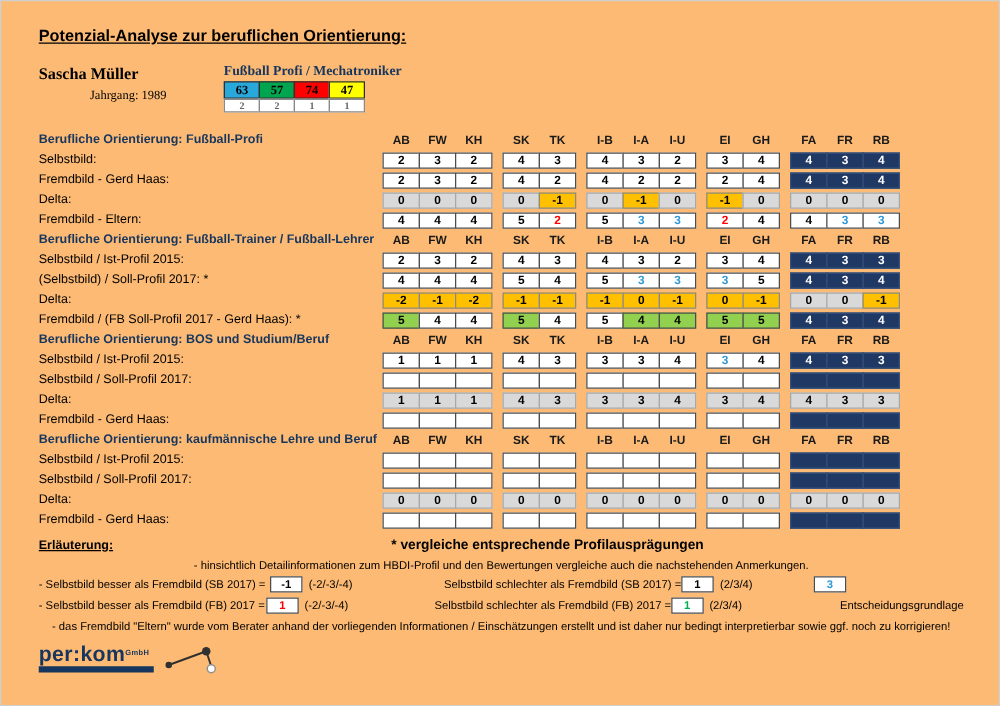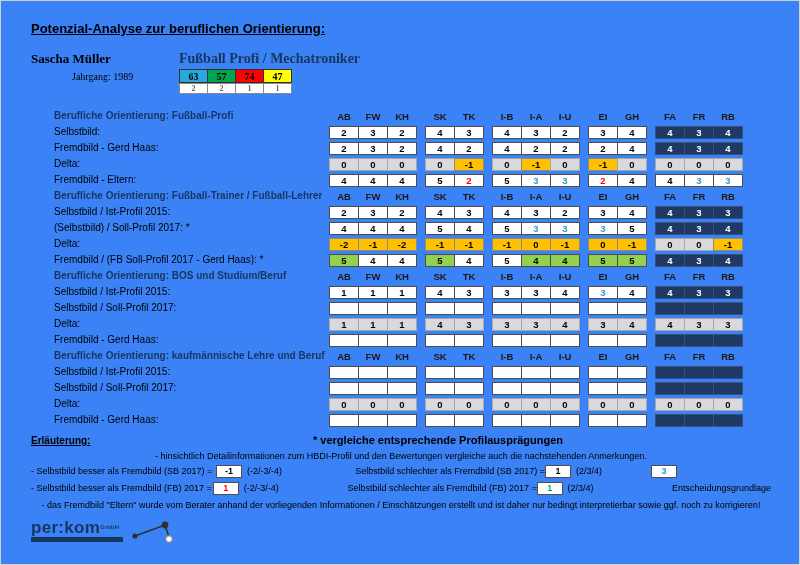--- a/index.html
+++ b/index.html
@@ -1,30 +1,30 @@
 <!DOCTYPE html>
 <html><head>
 <meta charset="utf-8">
 <style>
   html,body{margin:0;padding:0;background:#eee;}
-  .page{position:relative;width:800px;height:565px;background:#3b82f6;border:1px solid #cfcfcf;
+  .page{position:relative;width:800px;height:565px;background:#fdba74;border:1px solid #cfcfcf;
         box-sizing:border-box;padding:20px 28px 0 30px;overflow:hidden;
         font-family:"Liberation Sans",sans-serif;color:#000;}
   .title{font-size:13px;font-weight:bold;text-decoration:underline;}
   .header-row{display:flex;margin-top:15px;font-family:Liberation Serif, serif;}
   .person{width:148px;}
   .person-name{font-size:13px;font-weight:bold;}
   .person-year{font-size:10px;margin-top:4px;margin-left:41px;}
-  .profile-label{font-size:14px;font-weight:bold;color:#17365D;margin-bottom:2px;}
+  .profile-label{font-size:11px;font-weight:bold;color:#17365D;margin-bottom:2px;}
   .pcells{display:flex;}
   .pcell{width:29px;height:14px;border:1px solid #303030;margin-left:-1px;box-sizing:border-box;
          display:flex;align-items:center;justify-content:center;font-size:10px;font-weight:bold;}
   .pcell:first-child{margin-left:0;text-align:right;}
   .psub .pcell{height:11px;font-size:8px;color:#666;border-color:#8a8a8a;background:#fff;}
-  .sections{margin-top:16px;margin-left:23px;}
+  .sections{margin-top:16px;}
   .section{margin-bottom:3px;}
   .srow{display:flex;height:13px;margin-bottom:3px;}
   .slabel{width:275px;font-size:10px;line-height:12px;white-space:nowrap;}
   .stitle{font-weight:bold;color:#17365D;}
   .group{display:flex;margin-right:8px;}
   .group:last-child{margin-right:0;}
   .cell,.colhead{width:30px;box-sizing:border-box;margin-left:-1px;font-size:9.5px;font-weight:bold;
         display:flex;align-items:center;justify-content:center;}
   .cell:first-child,.colhead:first-child{margin-left:0;}
   .cell{border:1px solid #4d4d4d;background:#fff;}

